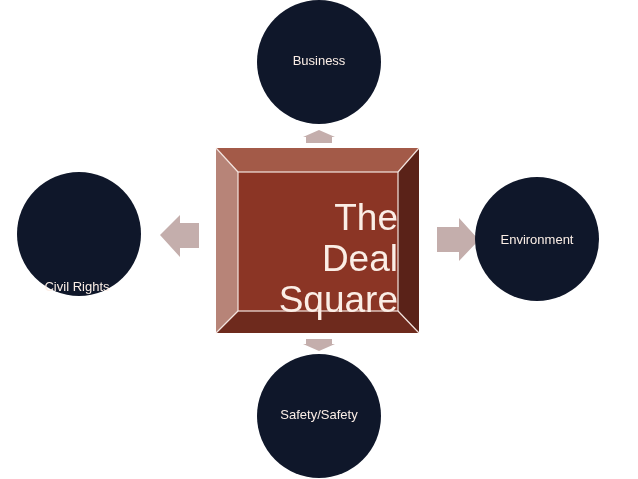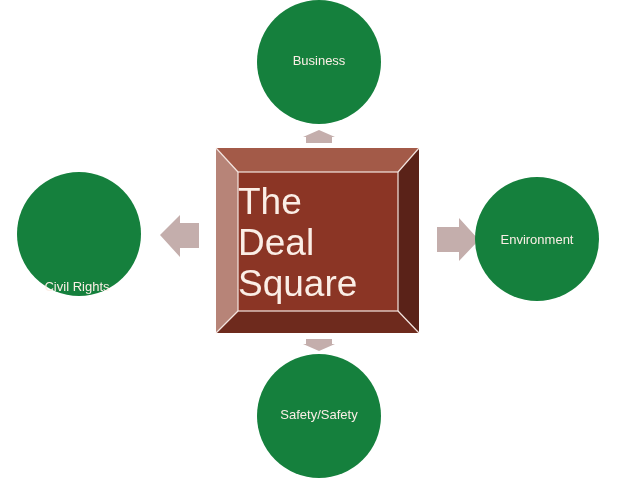--- a/index.html
+++ b/index.html
@@ -3,35 +3,35 @@
   <meta charset="utf-8">
   <style>
     html, body { margin: 0; padding: 0; }
     body {
       width: 638px; height: 479px; background: #ffffff;
       position: relative; overflow: hidden;
       font-family: "Liberation Sans", sans-serif;
     }
     .circle {
       position: absolute; border-radius: 50%;
-      background: #15803d;
+      background: #0f172a;
       display: flex; align-items: center; justify-content: center;
       color: #fbeee6; font-size: 13px; text-align: center;
     }
     #c-business { left: 257px; top: 0px; width: 124px; height: 124px; }
     #c-civil { left: 17px; top: 172px; width: 124px; height: 124px; align-items: flex-end; }
     #c-env { left: 475px; top: 177px; width: 124px; height: 124px; text-align: center; }
     #c-health { left: 257px; top: 354px; width: 124px; height: 124px; }
     #c-business span { transform: translateY(-2px); }
     #c-civil span { transform: translate(-2px, -2px); }
     #c-health span { transform: translateY(-2px); }
     .center-svg { position: absolute; left: 0; top: 0; }
     .center-text {
-      position: absolute; left: 238px; top: 172px; width: 160px; height: 140px;
-      display: flex; flex-direction: column; align-items: flex-start; justify-content: center;
+      position: absolute; left: 238px; top: 188px; width: 160px; height: 140px;
+      display: flex; flex-direction: column; align-items: flex-end; justify-content: center;
       color: #fbeee6; font-size: 37px; line-height: 41px; text-align: center;
     }
   </style>
 </head>
 <body>
 
 <svg class="center-svg" width="638" height="479">
   <polygon points="216,148 419,148 398,172 238,172" fill="#a35a48"></polygon>
   <polygon points="216,148 238,172 238,311 216,333" fill="#b78478"></polygon>
   <polygon points="419,148 419,333 398,311 398,172" fill="#5a2218"></polygon>

